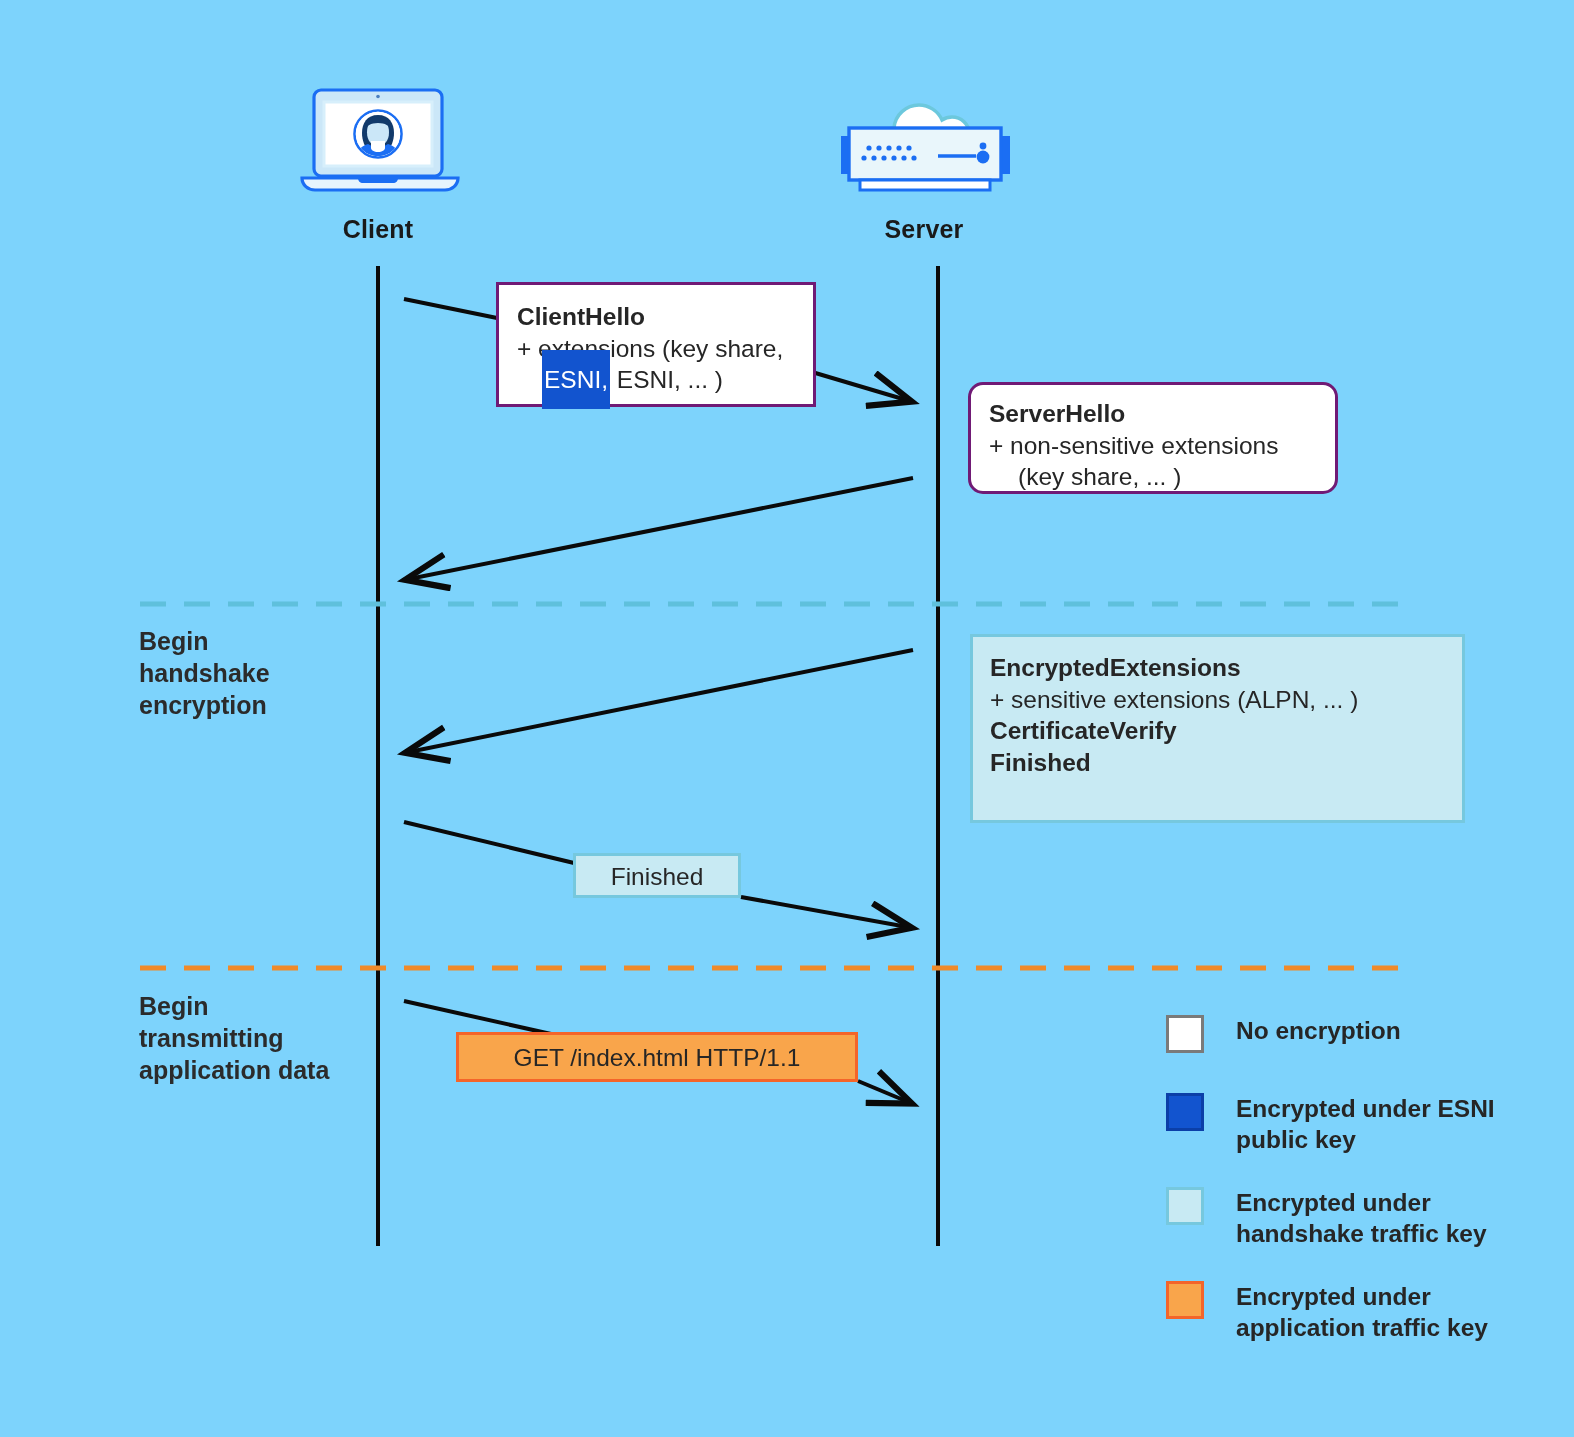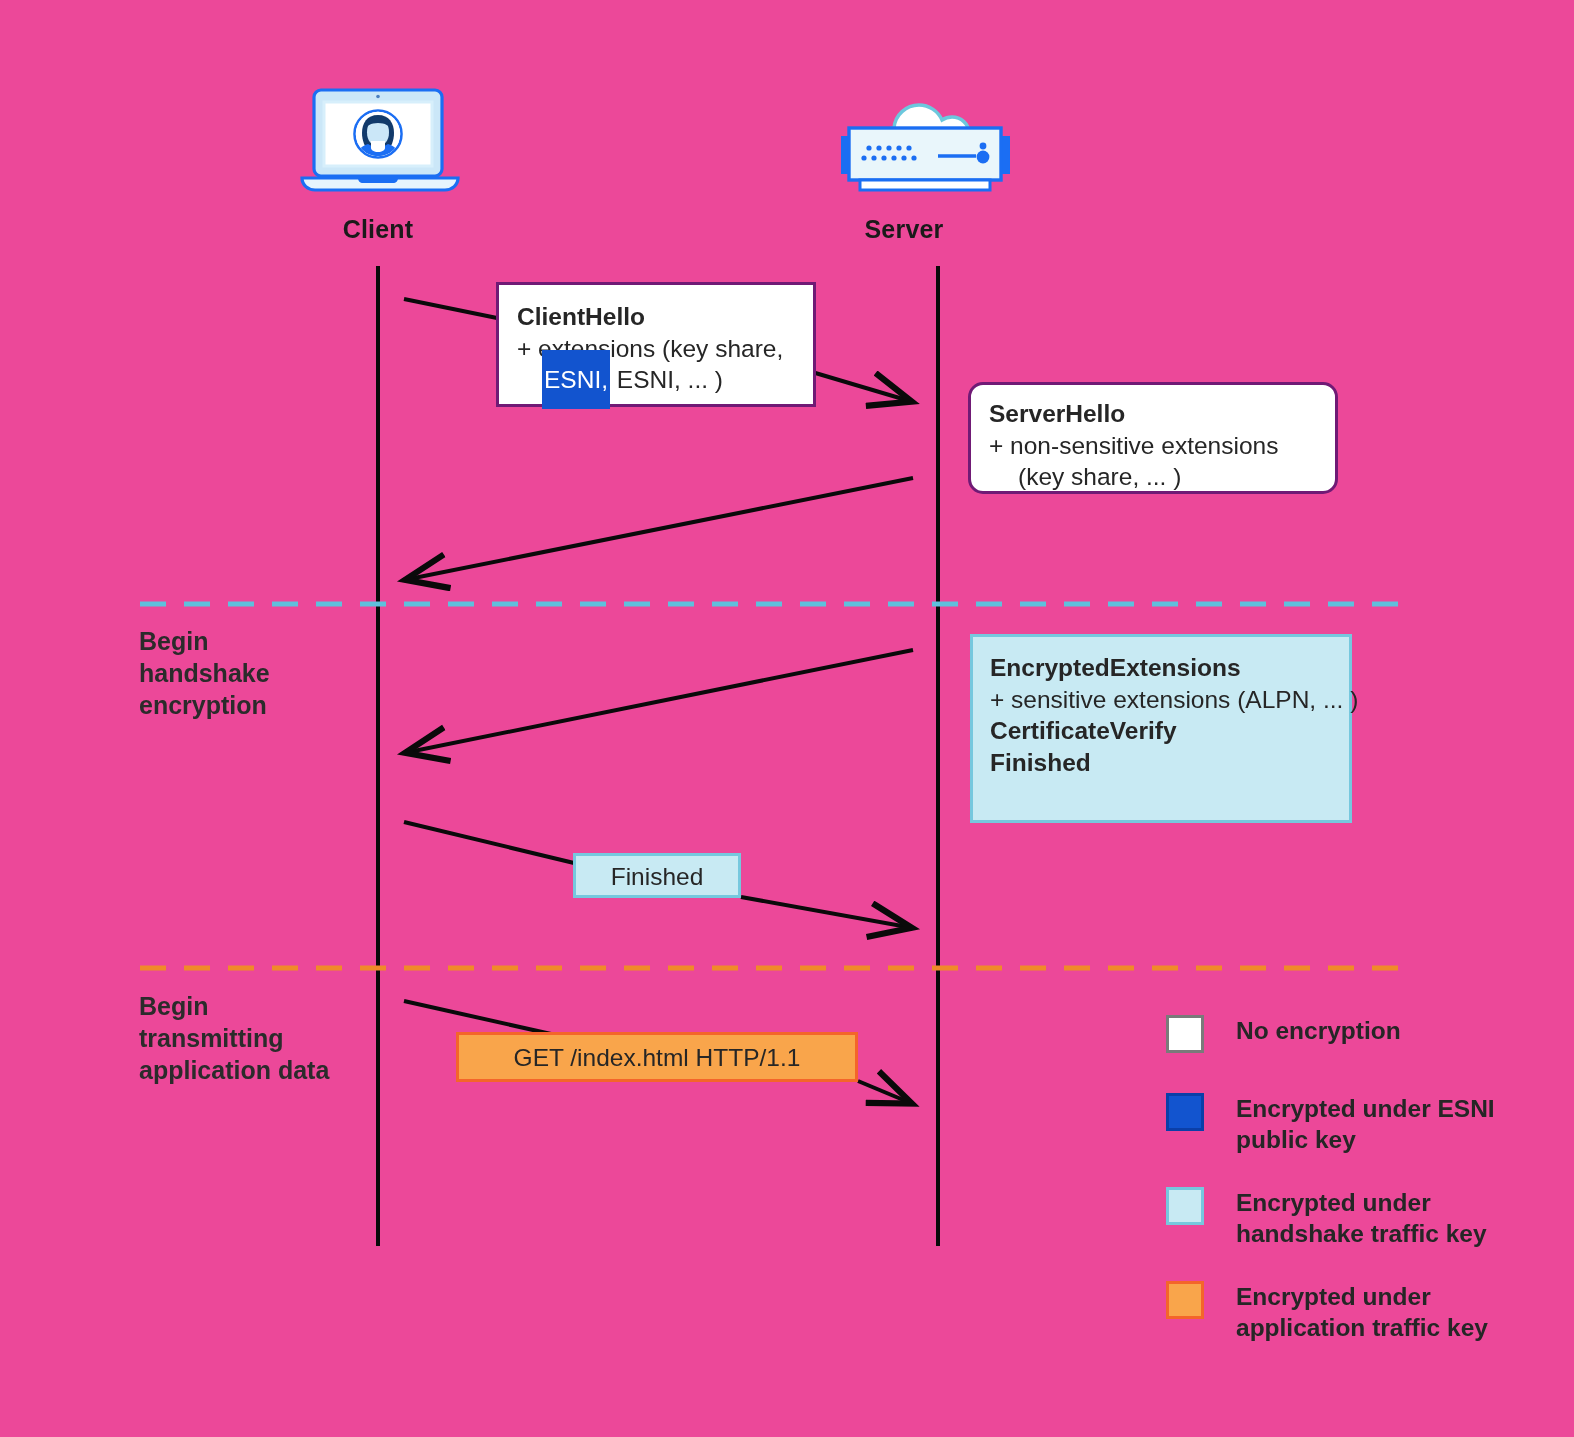--- a/index.html
+++ b/index.html
@@ -1,17 +1,17 @@
 <!DOCTYPE html>
 <html><head>
 <meta charset="utf-8">
 <style>
   html,body{margin:0;padding:0;background:#ffffff;}
   body{font-family:"Liberation Sans","DejaVu Sans",sans-serif;}
-  #stage{position:relative;width:1574px;height:1437px;background:#ec4899;overflow:hidden;}
+  #stage{position:relative;width:1574px;height:1437px;background:#7dd3fc;overflow:hidden;}
   .svgl{position:absolute;left:0;top:0;width:1574px;height:1437px;pointer-events:none;}
 
   .lifeline{position:absolute;width:4px;background:#0a0a0a;}
 
   .node-label{position:absolute;font-size:25px;font-weight:700;color:#1a1a1a;text-align:center;letter-spacing:.2px;}
 
   .phase-label{position:absolute;font-size:25px;font-weight:700;color:#2b2b2b;line-height:32px;}
 
   .msgbox{position:absolute;box-sizing:border-box;}
   .box-plain{background:#ffffff;border:3px solid #701a75;}
@@ -83,21 +83,21 @@
           <circle cx="76" cy="74" r="2.6"></circle>
       </g>
       <line x1="100" y1="72" x2="138" y2="72" stroke="#1b6ef3" stroke-width="3.4"></line>
       <circle cx="145" cy="62" r="3.4" fill="#1b6ef3"></circle>
       <circle cx="145" cy="73" r="6.4" fill="#1b6ef3"></circle>
       <rect x="22" y="96" width="130" height="10" fill="#ffffff" stroke="#1b6ef3" stroke-width="3"></rect>
     </svg>
   </div>
 
   <div class="node-label" style="left:298px;top:215px;width:160px;">Client</div>
-  <div class="node-label" style="left:824px;top:215px;width:160px;">Server</div>
+  <div class="node-label" style="left:844px;top:215px;width:160px;">Server</div>
 
   <div class="lifeline" style="left:376px;top:266px;height:980px;"></div>
   <div class="lifeline" style="left:936px;top:266px;height:980px;"></div>
 
   <svg class="svgl" viewBox="0 0 1574 1437">
     <defs>
       <marker id="ah" markerWidth="14" markerHeight="14" refX="11.3" refY="5" orient="auto" markerUnits="strokeWidth">
         <path d="M1,1 L11,5 L1,9" fill="none" stroke="#0a0a0a" stroke-width="1.55" stroke-linecap="square"></path>
       </marker>
     </defs>
@@ -139,21 +139,21 @@
   </div>
 
   <div class="msgbox box-plain" style="left:968px;top:382px;width:370px;height:112px;border-radius:15px;">
     <div class="boxtext" style="padding:13px 0 0 18px;">
       <div class="b">ServerHello</div>
       <div>+ non-sensitive extensions</div>
       <div style="padding-left:29px;">(key share, ... )</div>
     </div>
   </div>
 
-  <div class="msgbox box-hs" style="left:970px;top:634px;width:382px;height:189px;">
+  <div class="msgbox box-hs" style="left:970px;top:634px;width:495px;height:189px;">
     <div class="boxtext" style="padding:15px 0 0 17px;">
       <div class="b">EncryptedExtensions</div>
       <div>+ sensitive extensions (ALPN, ... )</div>
       <div class="b">CertificateVerify</div>
       <div class="b">Finished</div>
     </div>
   </div>
 
   <div class="msgbox box-hs" style="left:573px;top:853px;width:168px;height:45px;">
     <div class="boxtext b" style="text-align:center;line-height:42px;">Finished</div>

